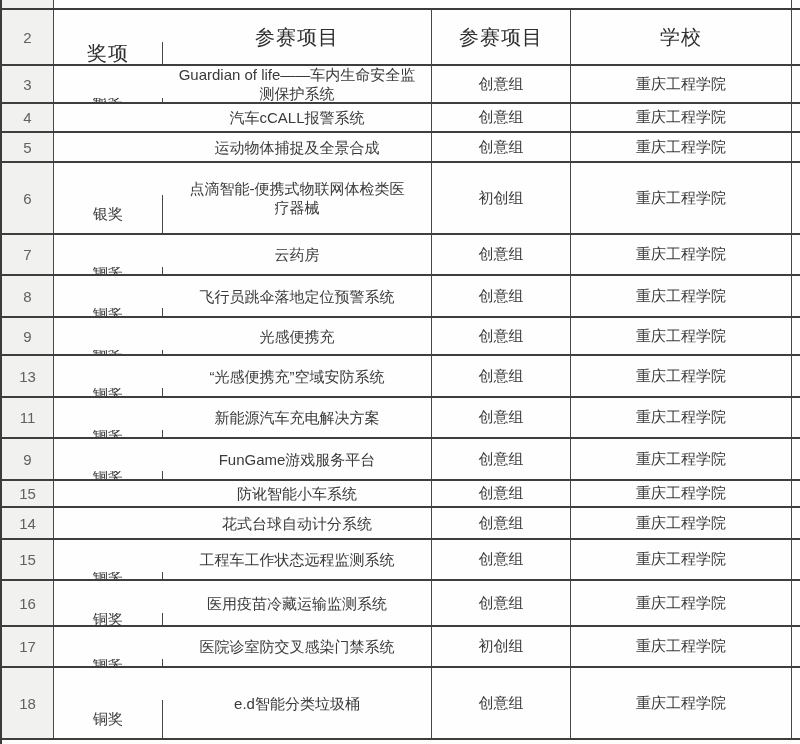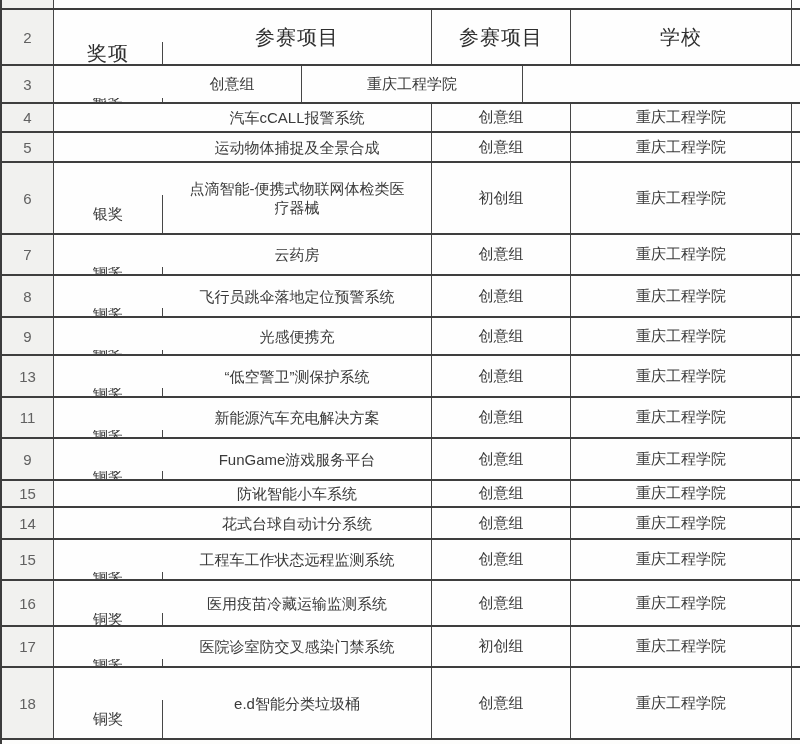--- a/index.html
+++ b/index.html
@@ -68,20 +68,22 @@
         </div>
         <div class="cell col-sliver"></div>
       </div>
       <div class="row data-row" style="height: 38px;">
         <div class="cell col-num">
           <span>3</span>
         </div>
         <div class="cell col-award">
           <span>银奖</span>
         </div>
+        <div class="cell col-project"><span>Guardian of life——车内生命安全监
+测保护系统</span></div>
         <div class="cell col-category">
           <span>创意组</span>
         </div>
         <div class="cell col-school">
           <span>重庆工程学院</span>
         </div>
         <div class="cell col-sliver"></div>
       </div>
       <div class="row data-row" style="height: 29px;">
         <div class="cell col-num">
@@ -180,21 +182,21 @@
         </div>
         <div class="cell col-sliver"></div>
       </div>
       <div class="row data-row" style="height: 42px;">
         <div class="cell col-num">
           <span>13</span>
         </div>
         <div class="cell col-award">
           <span>铜奖</span>
         </div>
-        <div class="cell col-project"><span>“低空警卫”测保护系统</span></div>
+        <div class="cell col-project"><span>“光感便携充”空域安防系统</span></div>
         <div class="cell col-category">
           <span>创意组</span>
         </div>
         <div class="cell col-school">
           <span>重庆工程学院</span>
         </div>
         <div class="cell col-sliver"></div>
       </div>
       <div class="row data-row" style="height: 41px;">
         <div class="cell col-num">

